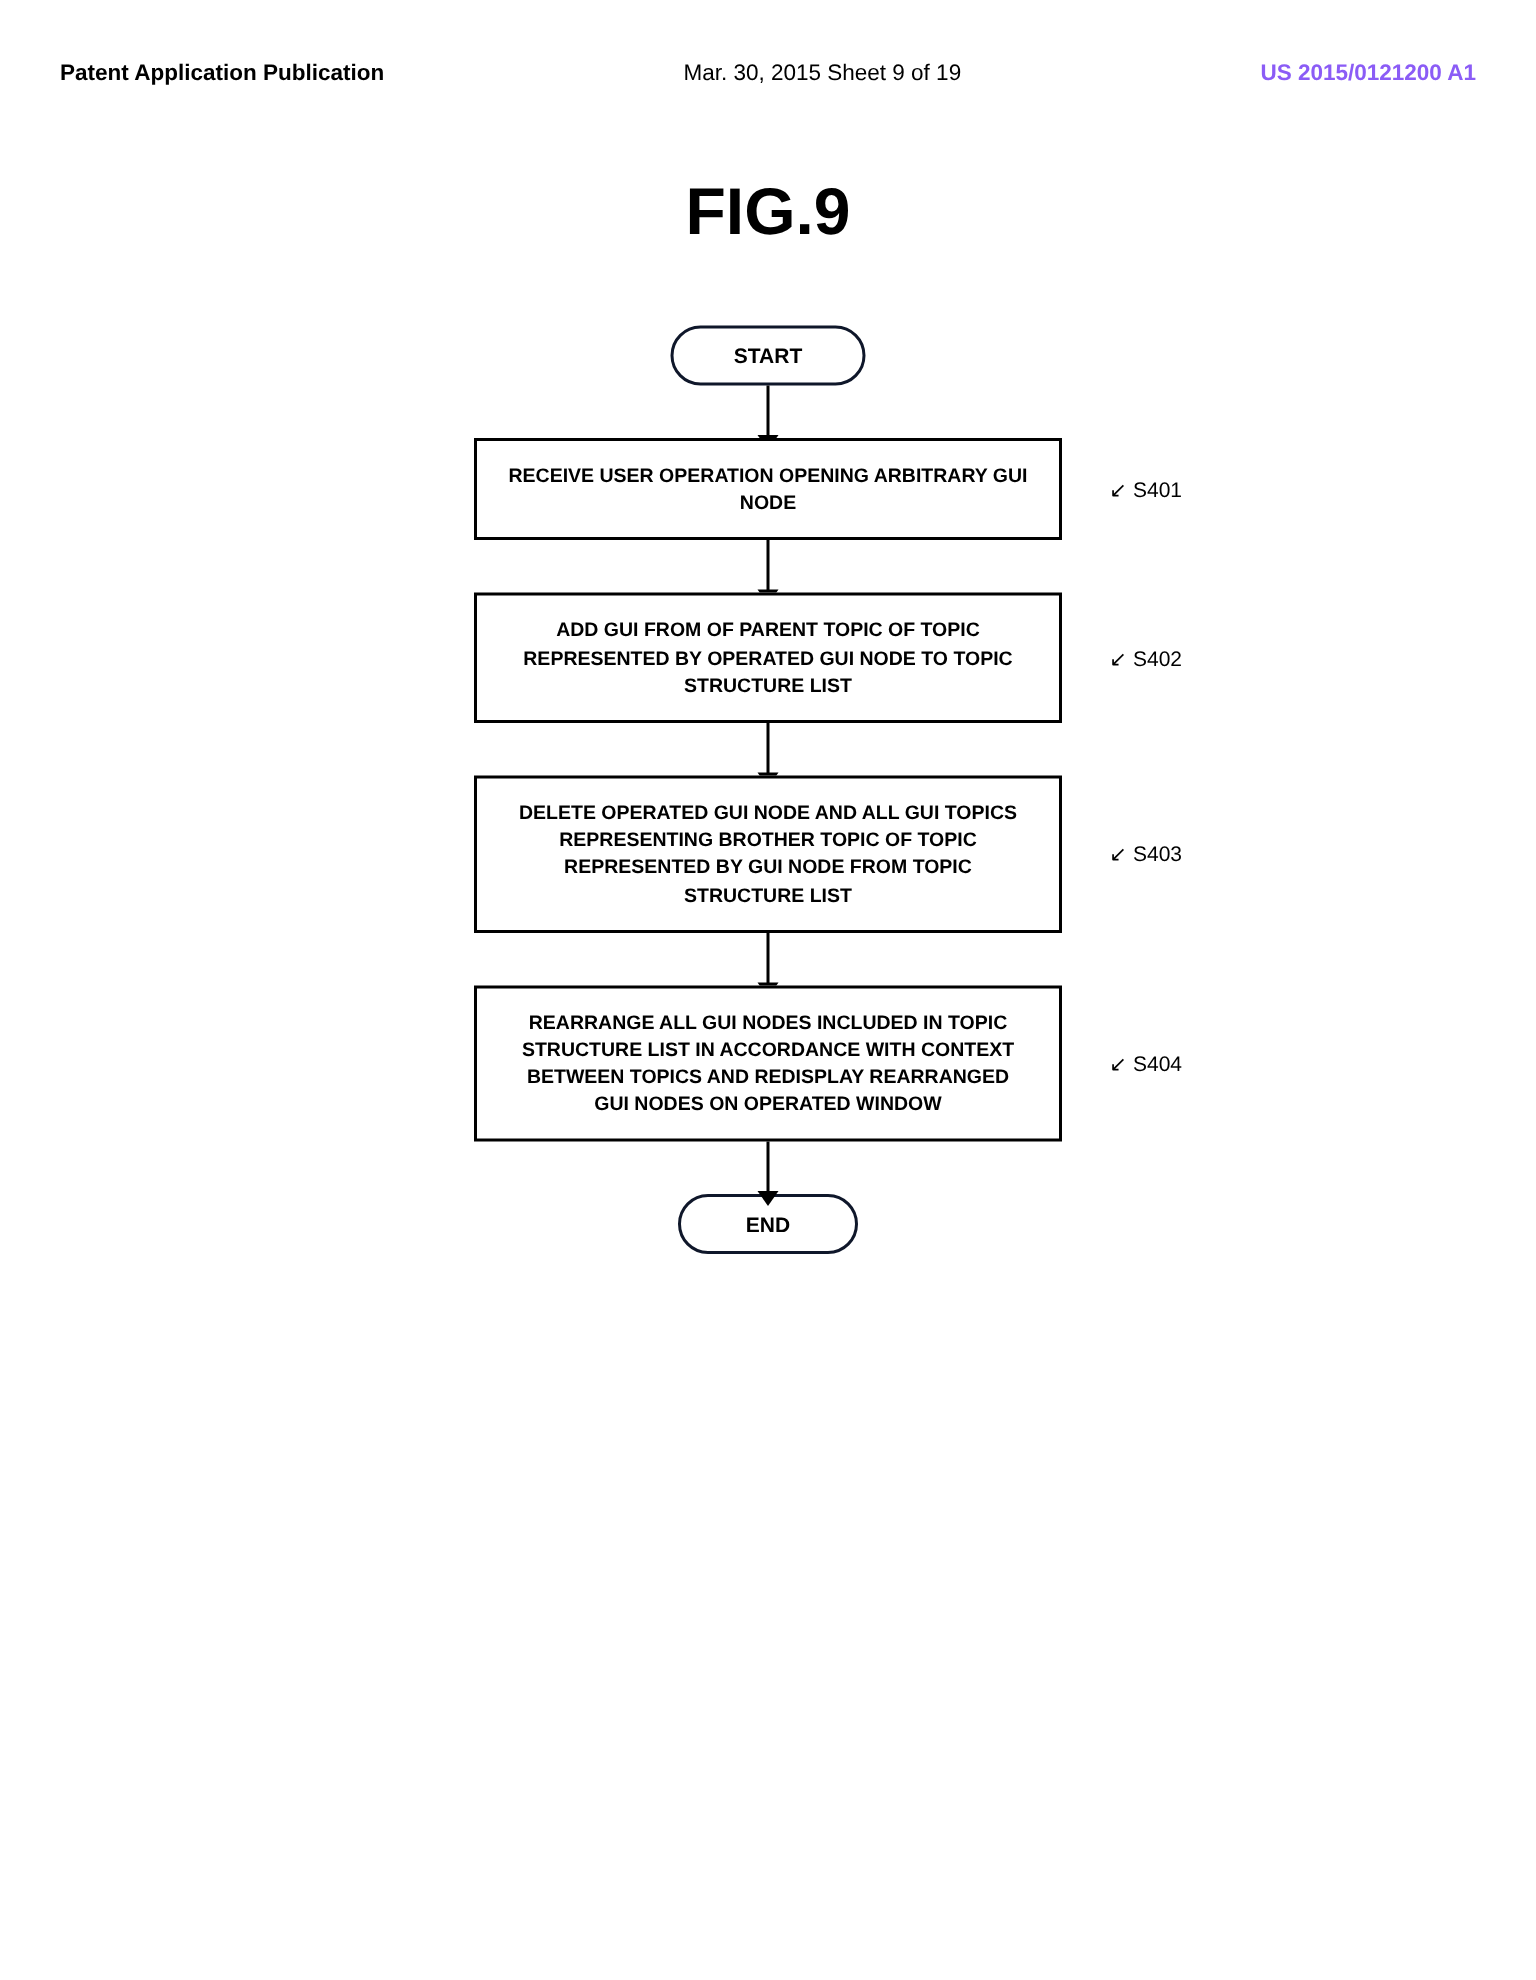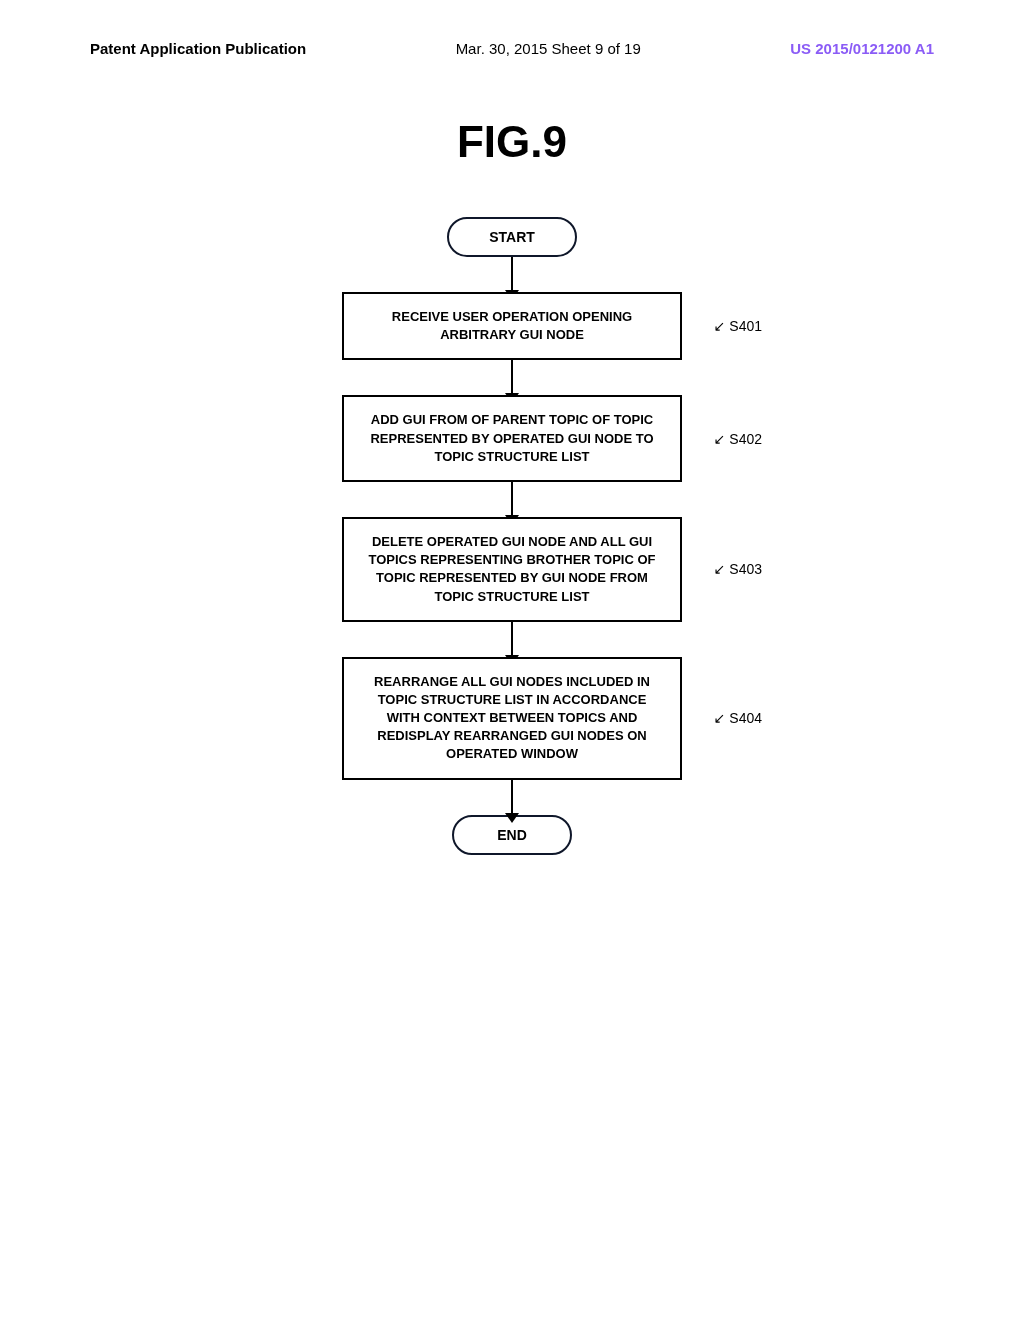--- a/index.html
+++ b/index.html
@@ -13,21 +13,21 @@
       font-family: Arial, sans-serif;
       width: 1024px;
       min-height: 1320px;
       position: relative;
     }
 
     .page {
       width: 1024px;
       min-height: 1320px;
       background: #ffffff;
-      padding: 40px 90px;
+      padding: 40px 40px;
     }
 
     .header {
       display: flex;
       justify-content: space-between;
       align-items: flex-start;
       margin-bottom: 60px;
       border-bottom: none;
     }
 
@@ -79,21 +79,21 @@
     }
 
     .process-box {
       border: 2px solid #000;
       padding: 14px 20px;
       font-size: 13px;
       font-weight: bold;
       text-align: center;
       background: #fff;
       color: #000;
-      width: 340px;
+      width: 392px;
       line-height: 1.4;
       position: relative;
     }
 
     .arrow-down {
       width: 2px;
       height: 35px;
       background: #000;
       position: relative;
       margin: 0 auto;

